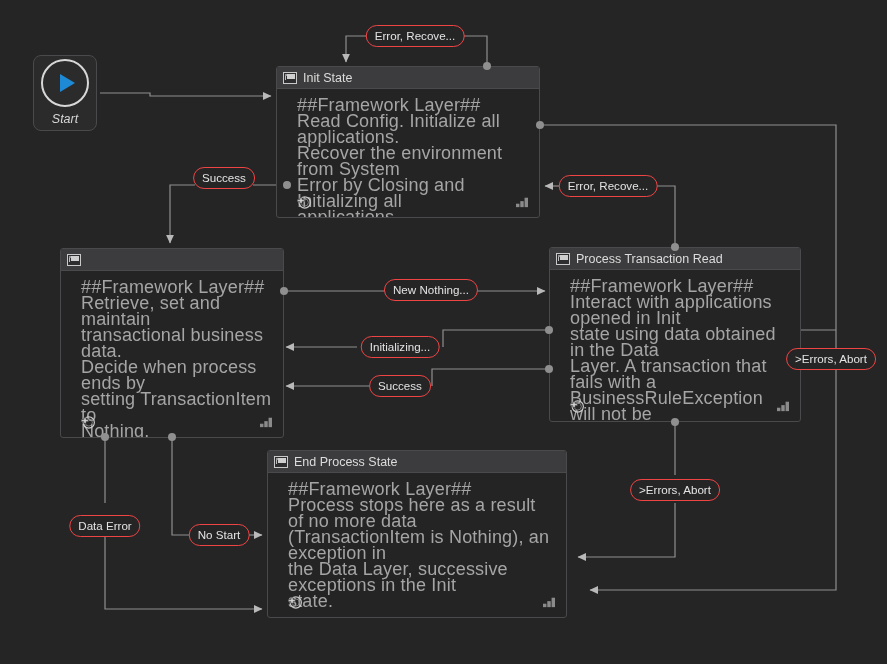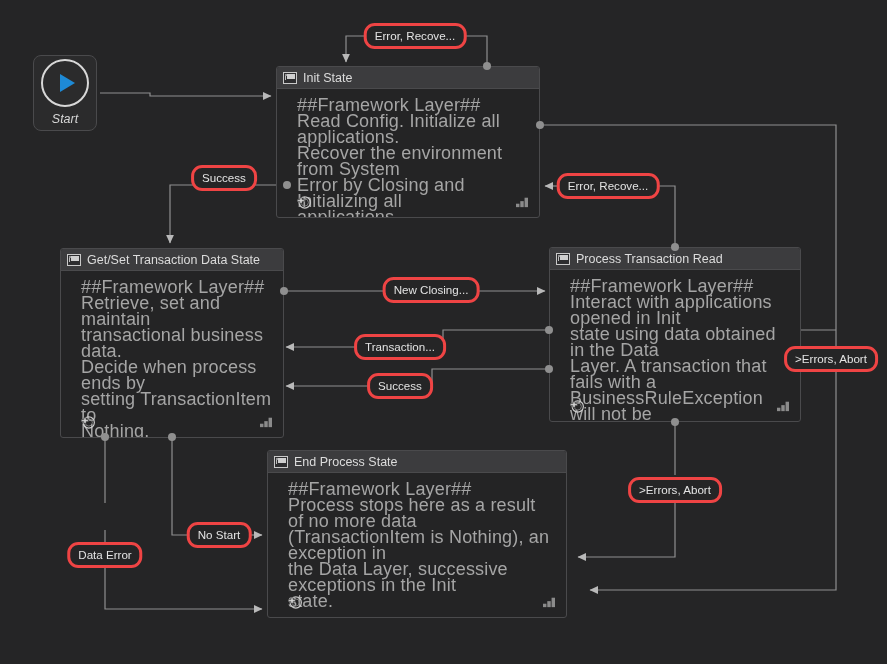--- a/index.html
+++ b/index.html
@@ -66,21 +66,21 @@
   .ico-monitor .dot{left:1.6px;top:2px;width:2.2px;height:2.2px;border-radius:50%;background:#bdbdbd;}
   .ico-monitor .stem{left:2.4px;top:4.4px;width:1px;height:4px;background:#bdbdbd;}
 
   
   .ico-anno{width:17px;height:17px;}
   .ico-bars{width:14px;height:12px;}
 
   
   .tlabel{
     position:absolute;box-sizing:border-box;
-    background:#252526;border:3px solid #ef4444;border-radius:11px;
+    background:#252526;border:1px solid #ef4444;border-radius:11px;
     color:#e3e3e3;font-size:11.6px;line-height:13px;
     padding:3px 8px 4px 8px;white-space:nowrap;
     transform:translate(-50%,-50%);
   }
 </style>
 </head>
 <body>
 
 <div id="canvas">
 
@@ -167,21 +167,20 @@
   </div>
 
   <div class="state-node" style="left:60px;top:248px;width:224px;height:190px;">
     <div class="state-header">
       <span class="ico-monitor">
         <i class="frame"></i>
           <i class="dot"></i>
           <i class="stem"></i>
           <i class="scr"></i>
       </span>
-      <span class="state-title">Get/Set Transaction Data State</span>
     </div>
     <div class="state-body">
       <div class="state-desc">##Framework Layer##
 Retrieve, set and maintain
 transactional business data.
 Decide when process ends by
 setting TransactionItem to
 Nothing.</div>
     </div>
     <div class="state-footer">
@@ -278,27 +277,27 @@
       <path d="M283,96 l-9,-4.5 v9 z" transform="translate(9,0)" opacity="0"></path>
     </g>
   </svg>
 
   <div class="tlabel" style="left:415px;top:36px;">Error, Recove...</div>
 
   <div class="tlabel" style="left:224px;top:178px;">Success</div>
 
   <div class="tlabel" style="left:608px;top:186px;">Error, Recove...</div>
 
-  <div class="tlabel" style="left:431px;top:290px;">New Closing...</div>
-
-  <div class="tlabel" style="left:400px;top:347px;">Transaction...</div>
+  <div class="tlabel" style="left:431px;top:290px;">New Nothing...</div>
+
+  <div class="tlabel" style="left:400px;top:347px;">Initializing...</div>
 
   <div class="tlabel" style="left:400px;top:386px;">Success</div>
 
   <div class="tlabel" style="left:831px;top:359px;">&gt;Errors, Abort</div>
 
   <div class="tlabel" style="left:675px;top:490px;">&gt;Errors, Abort</div>
 
-  <div class="tlabel" style="left:105px;top:555px;">Data Error</div>
+  <div class="tlabel" style="left:105px;top:526px;">Data Error</div>
 
   <div class="tlabel" style="left:219px;top:535px;">No Start</div>
 
 </div>
 
 </body></html>

